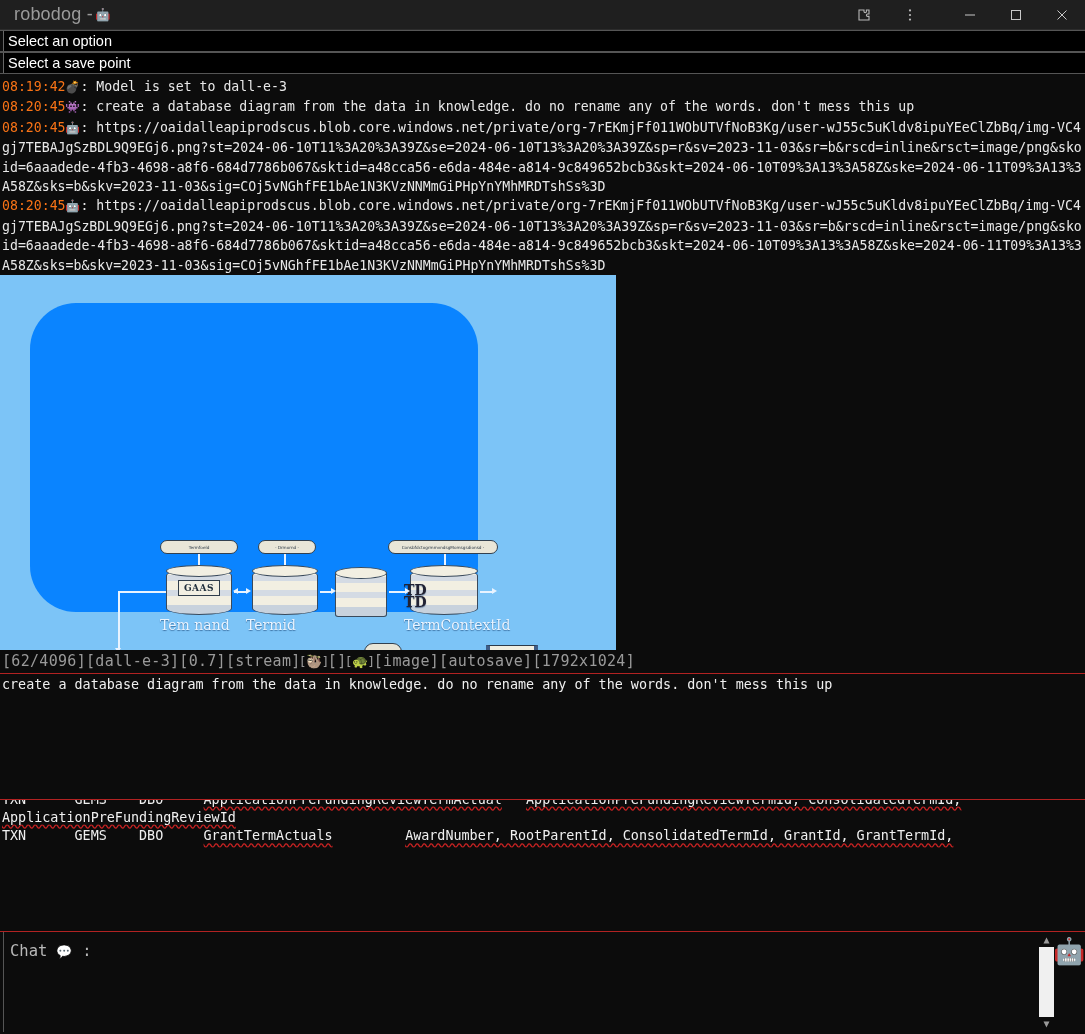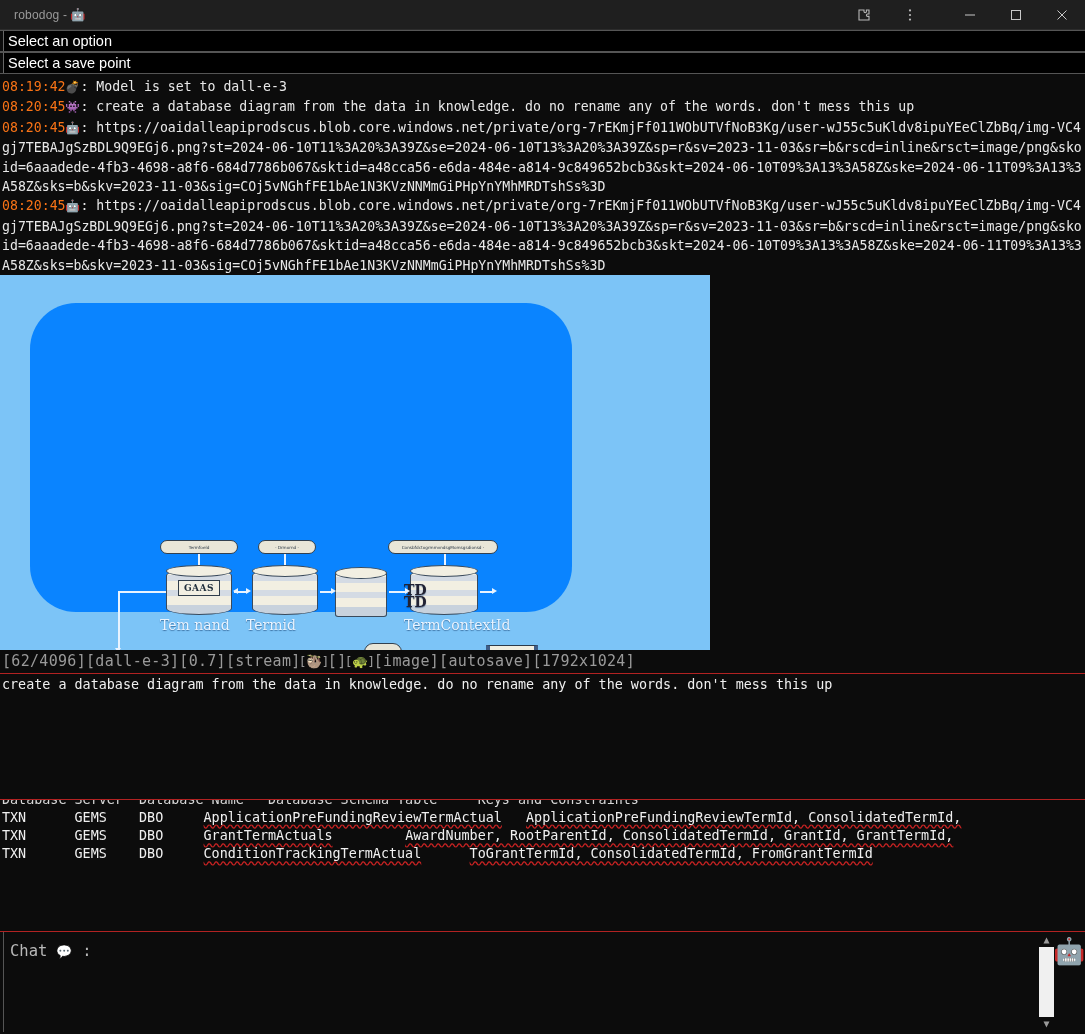--- a/index.html
+++ b/index.html
@@ -17,21 +17,21 @@
     height: 30px;
     background: #1f1f1f;
     display: flex;
     align-items: center;
     border-bottom: 1px solid #2c2c2c;
     position: relative;
   }
   #title-text {
     color: #9a9a9a;
     font-family: "Liberation Sans", sans-serif;
-    font-size: 12px;
+    font-size: 18px;
     padding-left: 14px;
     letter-spacing: .2px;
     white-space: nowrap;
   }
   #title-emoji { font-size: 12.5px; margin-left: 3px; }
   .tb-spacer { flex: 1; }
   .tb-btn {
     width: 46px; height: 30px;
     display: flex; align-items: center; justify-content: center;
     color: #c8c8c8;
@@ -76,21 +76,21 @@
     line-height: 19.4px;
     white-space: pre-wrap;
     word-break: break-all;
     padding-left: 2px;
   }
   .ts { color: #f97316; }
   .emo { font-family: "DejaVu Sans", sans-serif; font-size: 12px; }
 
   
   #image-wrap {
-    width: 710px;
+    width: 616px;
     height: 375px;
     background: #2596f3;
     position: relative;
     overflow: hidden;
   }
   .img-outerbg { position: absolute; inset: 0; background: #7cc4f7; }
   .img-panel {
     position: absolute;
     left: 30px; top: 28px; right: 138px; bottom: 38px;
     background: #0a84ff;
@@ -359,28 +359,27 @@
 
 </div>
 
 <div id="statusbar"><span>[62/4096]</span><span>[dall-e-3]</span><span>[0.7]</span><span>[stream]</span><span class="em">[🦥]</span><span>[]</span><span class="em">[🐢]</span><span>[image]</span><span>[autosave]</span><span>[1792x1024]</span></div>
 
 <div id="prompt-echo">create a database diagram from the data in knowledge. do no rename any of the words. don't mess this up</div>
 <div id="prompt-blank"></div>
 
 <div id="table-pane">
   <div id="table-inner">
-    <div class="trow head">Database Server  Database Name   Database Schema Table     Keys and Constraints</div>
 
 
     <div class="trow"><span>TXN</span>      <span>GEMS</span>    <span>DBO</span>     <span class="squiggle">ApplicationPreFundingReviewTermActual</span>   <span class="squiggle">ApplicationPreFundingReviewTermId, ConsolidatedTermId,</span></div>
+    <div class="trow"><span class="squiggle">ApplicationPreFundingReviewId</span></div>
 
     <div class="trow"><span>TXN</span>      <span>GEMS</span>    <span>DBO</span>     <span class="squiggle">GrantTermActuals</span>         <span class="squiggle">AwardNumber, RootParentId, ConsolidatedTermId, GrantId, GrantTermId,</span></div>
 
-    <div class="trow"><span>TXN</span>      <span>GEMS</span>    <span>DBO</span>     <span class="squiggle">ConditionTrackingTermActual</span>      <span class="squiggle">ToGrantTermId, ConsolidatedTermId, FromGrantTermId</span></div>
   </div>
 </div>
 
 <div id="chat-area">
   <div id="chat-grip"></div>
   <div id="chat-field"><span>Chat</span> <span class="em">💬</span> <span>:</span></div>
   <div id="chat-scroll">
     <span class="sb-arrow">▲</span>
     <span class="sb-track"></span>
     <span class="sb-arrow">▼</span>

